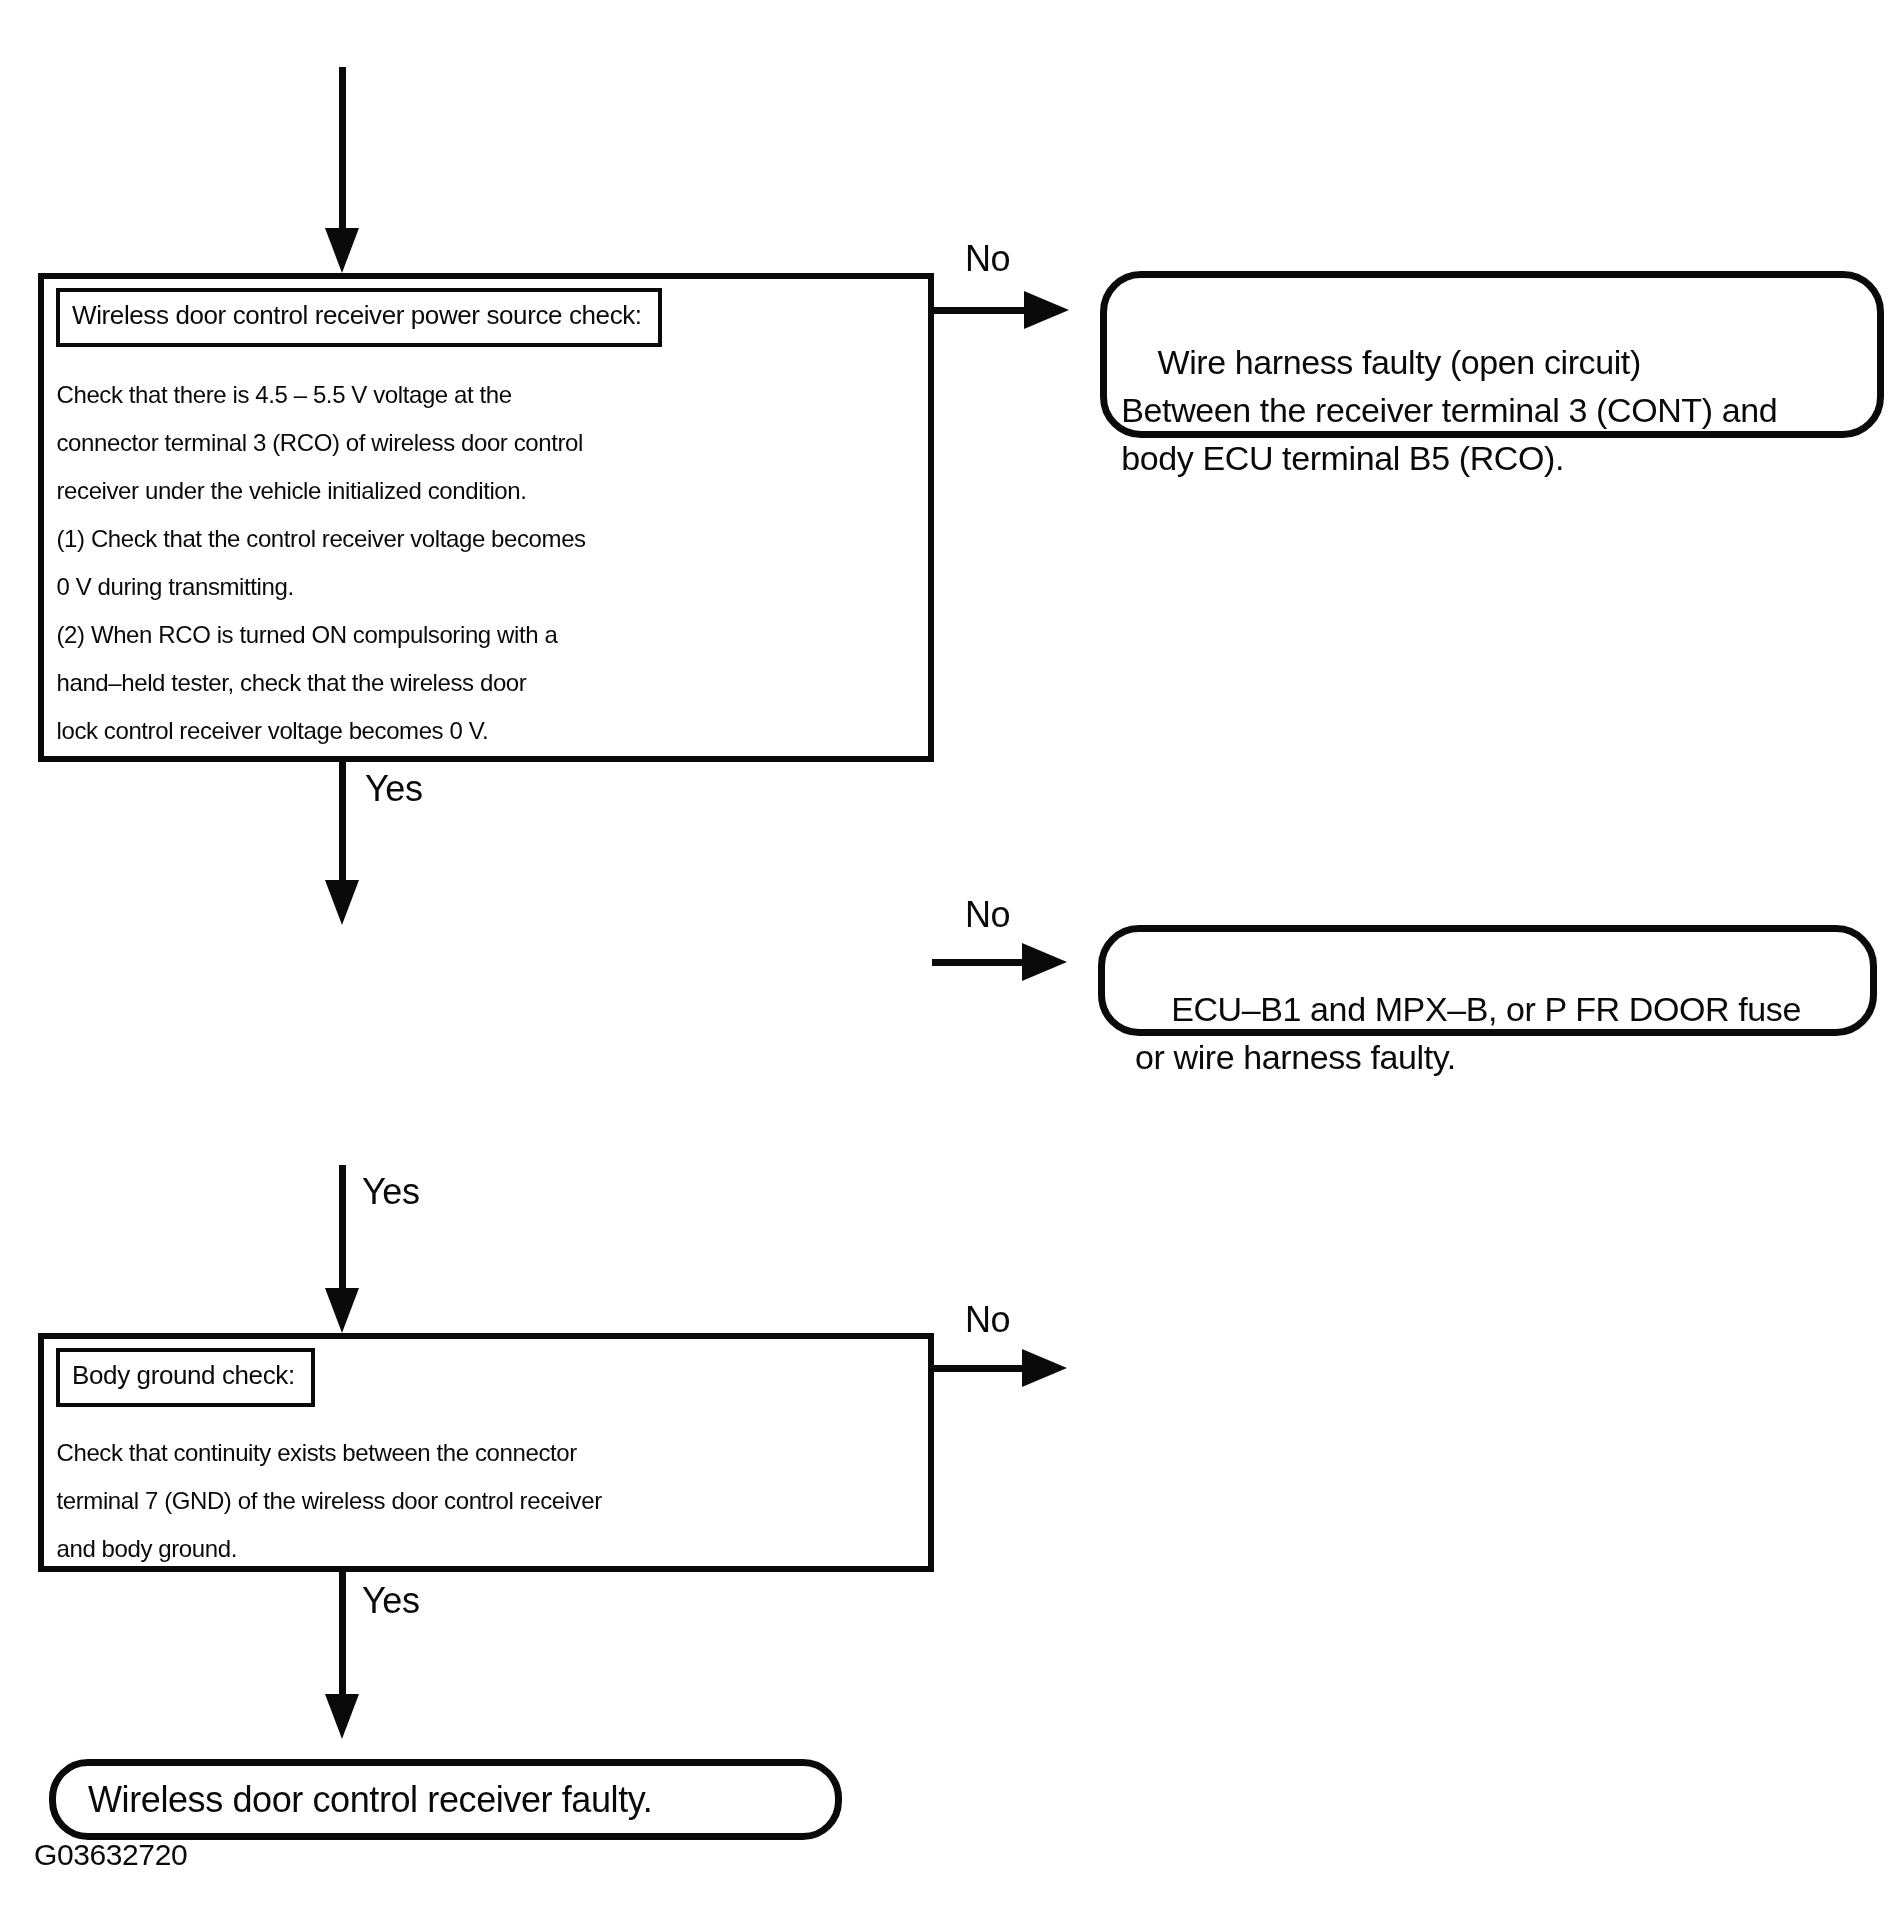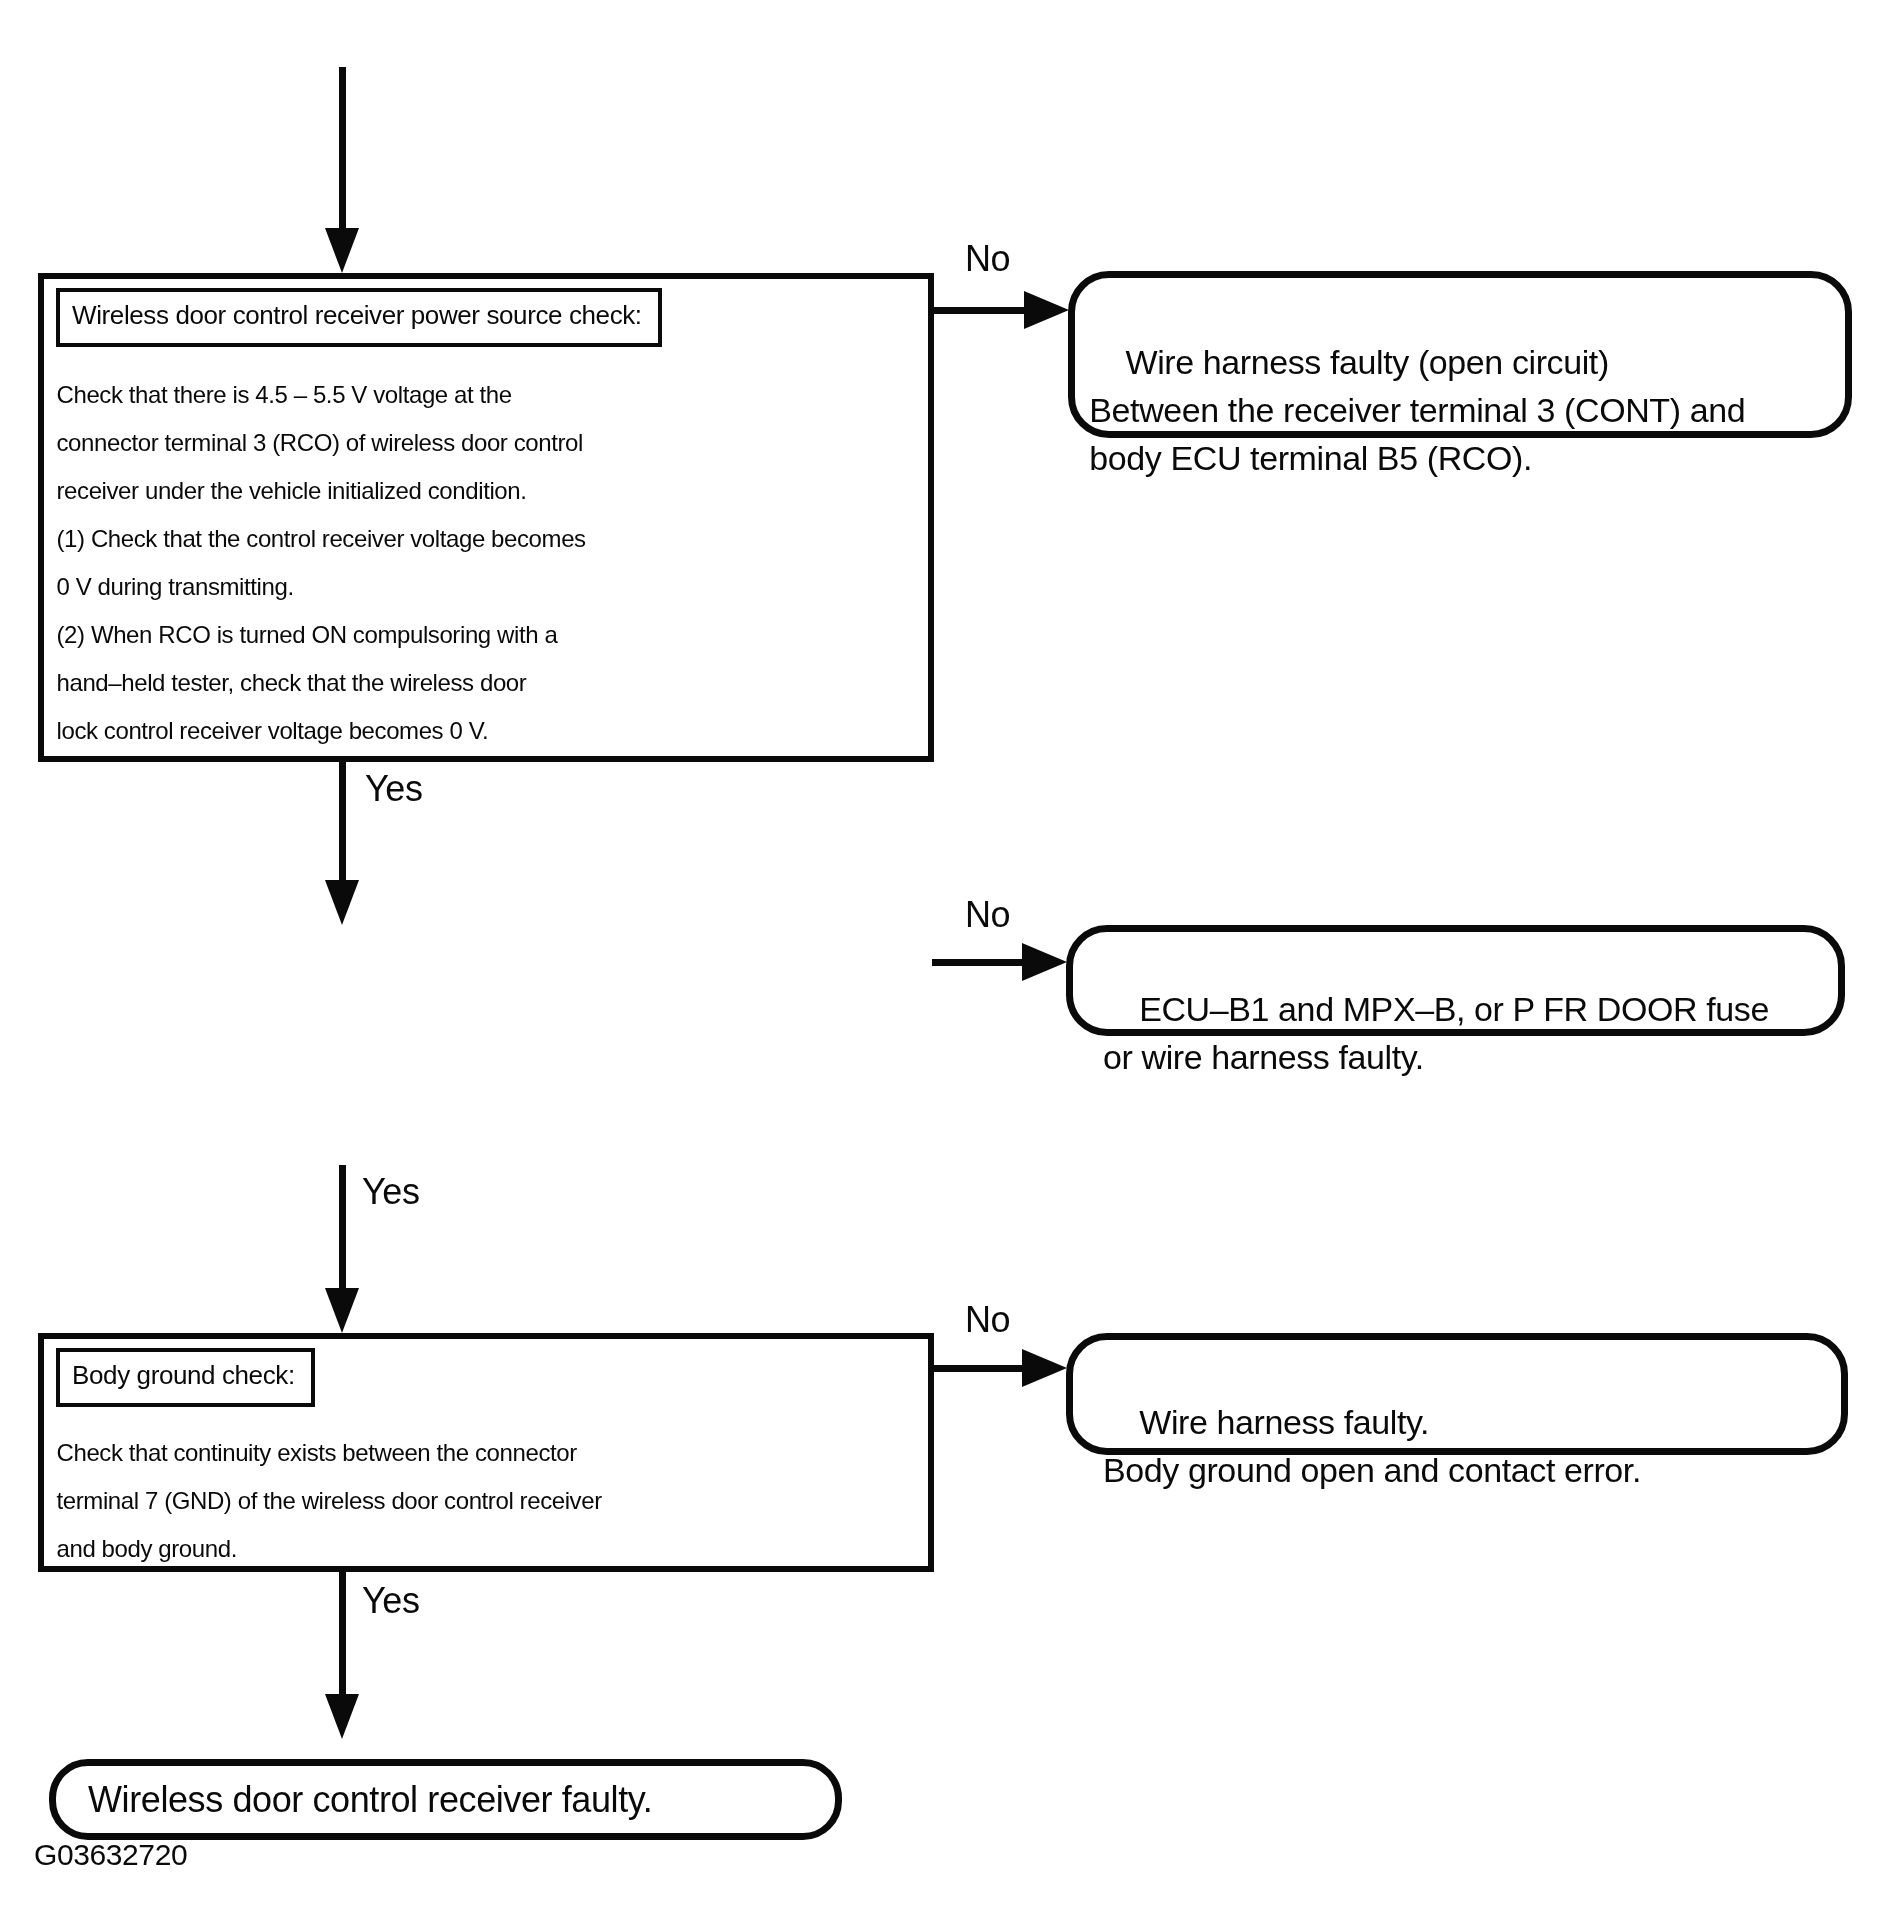--- a/index.html
+++ b/index.html
@@ -44,20 +44,21 @@
   .result-box {
     position: absolute;
     border: 7.2px solid #0a0a0a;
     border-radius: 41px;
     background: #ffffff;
     box-sizing: border-box;
     font-size: 34px;
     letter-spacing: -0.4px;
     line-height: 48px;
     white-space: pre;
+    margin-left: 32px;
   }
   .final-box {
     position: absolute;
     border: 7.2px solid #0a0a0a;
     border-radius: 39px;
     background: #ffffff;
     box-sizing: border-box;
     display: flex;
     align-items: center;
     font-size: 36px;
@@ -147,24 +148,20 @@
   <div class="check-box" style="left:38px; top:1333px; width:896px; height:239px;">
     <div class="check-title">Body ground check:</div>
     <div class="check-body" style="top:90px;">Check that continuity exists between the connector
 terminal 7 (GND) of the wireless door control receiver
 and body ground.</div>
   </div>
 
   <div class="branch-label" style="left:965px; top:1299px;">No</div>
   <div class="hline" style="left:932px; top:1365px; width:91px;"></div>
   <div class="head-right" style="left:1022px; top:1349px;"></div>
-  <div class="result-box" style="left:1066px; top:1333px; width:782px; height:122px; padding:9.9px 18px 0 30px;">
-    <span>Wire harness faulty.
-Body ground open and contact error.</span>
-  </div>
 
   <div class="branch-label" style="left:362px; top:1580px;">Yes</div>
   <div class="vline" style="left:339px; top:1570px; height:127px;"></div>
   <div class="head-down" style="left:325px; top:1694px;"></div>
 
   <div class="final-box" style="left:49px; top:1739px; width:793px; height:81px; padding-left:32px;margin-top:20px;">
     <span>Wireless door control receiver faulty.</span>
   </div>
 
   <div class="figure-id" style="left:34px; top:1838px;">G03632720</div>

